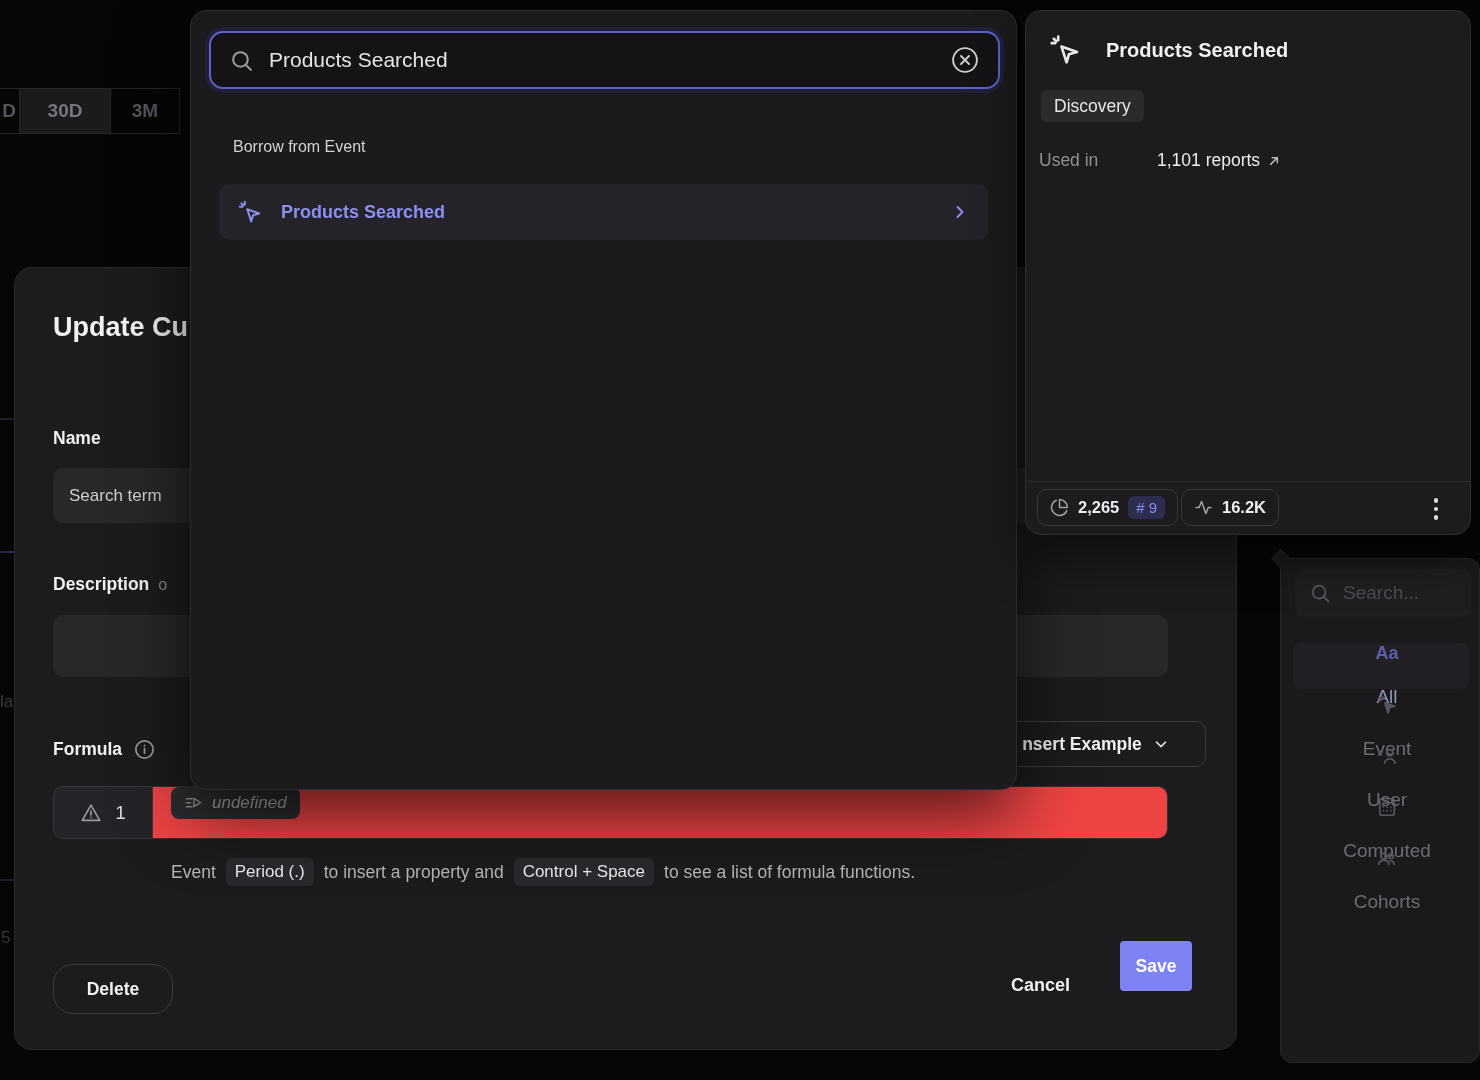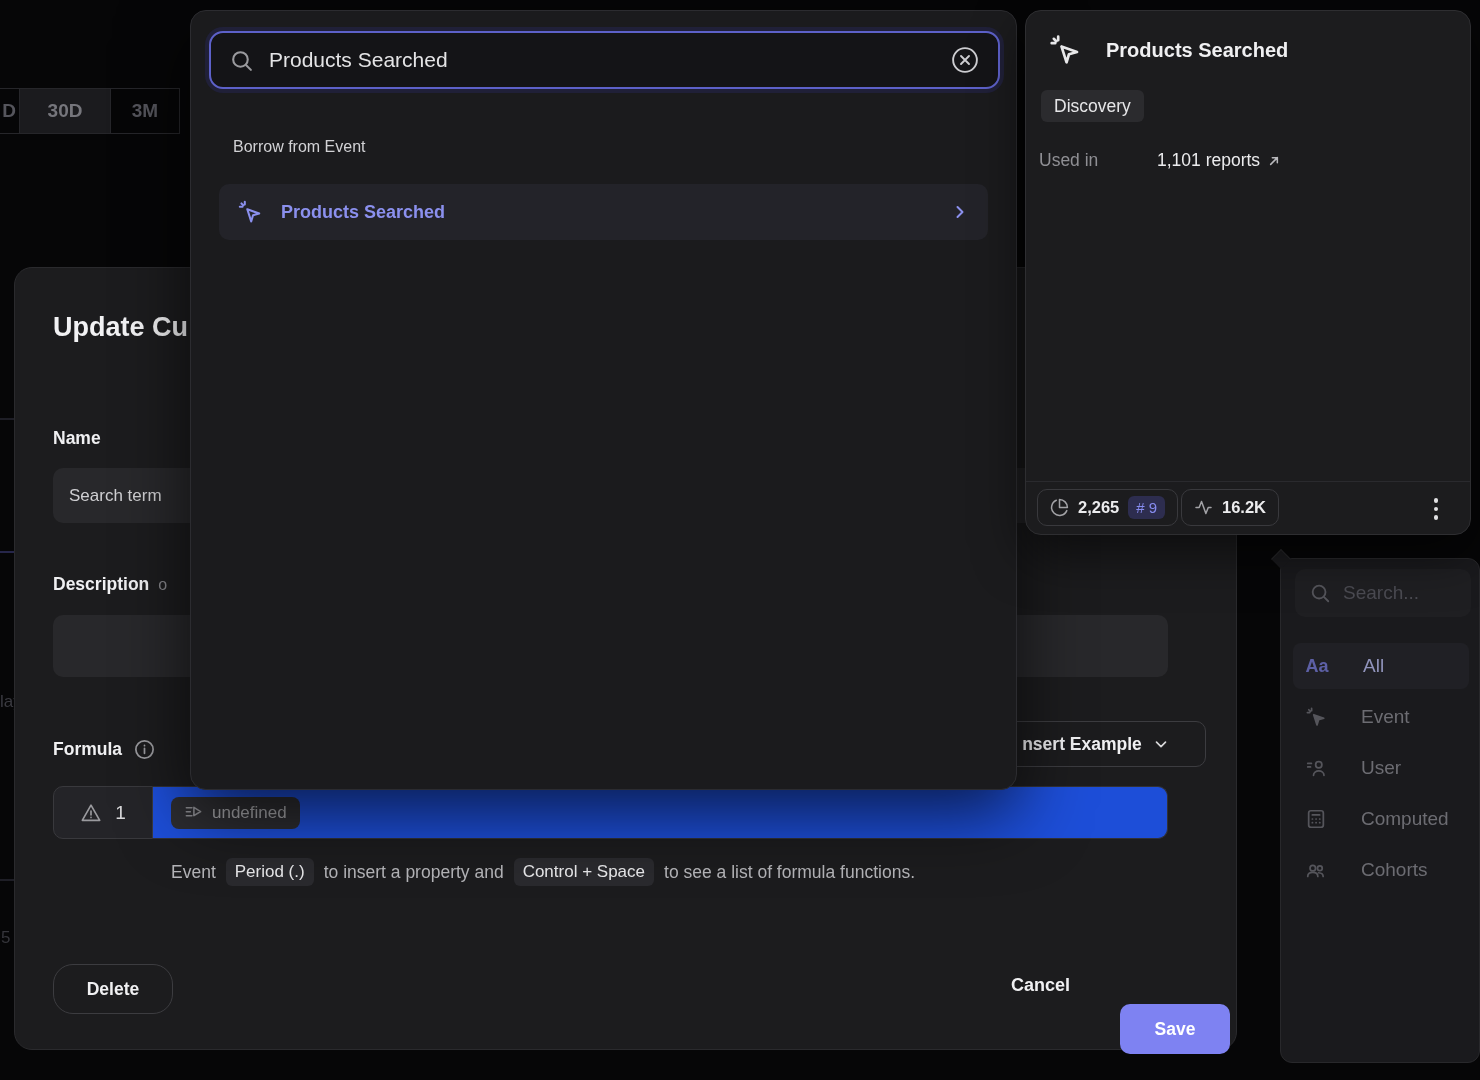--- a/index.html
+++ b/index.html
@@ -40,48 +40,48 @@
                border:none; border-radius:10px; resize:none; outline:none; }
   .insert-example { position:absolute; left:971px; top:453px; width:220px; height:46px; background:transparent;
                     border:1px solid #3c3c40; border-radius:10px; display:flex; align-items:center; justify-content:center;
                     gap:10px; color:#f0f0f2; font-size:17.5px; font-weight:600; cursor:pointer; font-family:inherit; }
   .insert-example .icon { color:#d8d8da; }
   .formula-row { position:absolute; left:38px; top:518px; display:flex; height:53px; }
   .formula-gutter { width:100px; background:#242428; border:1px solid #39393d; border-radius:10px 0 0 10px;
                     display:flex; align-items:center; justify-content:center; gap:13px; }
   .formula-gutter .icon { color:#9a9a9e; }
   .line-num { font-size:19px; color:#d8d8da; }
-  .formula-editor { width:1015px; background:#1d4ed8; border:1px solid #313135; border-left:none;
-                    border-radius:0 10px 10px 0; display:flex; align-items:center; padding-left:18px; }
+  .formula-editor { width:1015px; background:#ef4444; border:1px solid #313135; border-left:none;
+                    border-radius:0 10px 10px 0; display:flex; align-items:flex-start; padding-left:18px;font-style:italic; }
   .undef-chip { display:inline-flex; align-items:center; gap:9px; background:#2d2d31; border-radius:8px;
                 height:32px; padding:0 13px; color:#a6a6aa; font-size:17px; }
   .undef-chip .icon { color:#8d8d92; }
   .hint-row { position:absolute; left:156px; top:590px; display:flex; align-items:center; gap:10px;
               font-size:17.5px; color:#b5b5b9; white-space:nowrap; }
   .kbd { background:#2a2a2e; border-radius:6px; padding:4px 9px; color:#e9e9eb; font-size:17px; }
   .btn { font-family:inherit; cursor:pointer; border:none; background:transparent; }
   .btn-delete { position:absolute; left:38px; top:696px; width:120px; height:50px; border:1px solid #3c3c40;
                 border-radius:20px; color:#f0f0f2; font-size:17.5px; font-weight:600; }
   .btn-cancel { position:absolute; left:996px; top:707px; color:#f0f0f2; font-size:18px; font-weight:600; }
-  .btn-save { position:absolute; left:1105px; top:736px; width:110px; height:50px; background:#7e82f2;
-              border-radius:10px; color:#fff; font-size:17.5px; font-weight:600; }
+  .btn-save { position:absolute; left:1105px; top:673px; width:72px; height:50px; background:#7e82f2;
+              border-radius:4px; color:#fff; font-size:17.5px; font-weight:600; }
 
   
   .panel { position:absolute; left:1280px; top:558px; width:200px; height:505px; background:#1a1a1d;
            border:1px solid #28282b; border-radius:12px; z-index:8; }
   .panel-caret { position:absolute; left:-7px; top:-7px; width:14px; height:14px; background:#1a1a1d;
                  border-left:1px solid #28282b; border-top:1px solid #28282b; transform:rotate(45deg); }
   .panel-search { position:absolute; left:14px; top:10px; width:176px; height:48px; background:#1f1f22;
                   border-radius:10px; display:flex; align-items:center; gap:12px; padding:0 14px; }
   .panel-search .icon { color:#55555b; }
   .panel-search input { flex:1; min-width:0; background:transparent; border:none; outline:none;
                         font-family:inherit; font-size:19px; color:#8a8a90; }
   .panel-search input::placeholder { color:#4b4b52; }
   .panel-item { position:absolute; left:12px; width:176px; height:46px; border-radius:8px; display:flex;
-                align-items:center; gap:34px; padding-left:12px; font-size:19px; color:#6c6c72; cursor:pointer; }
+                align-items:center; gap:22px; padding-left:12px; font-size:19px; color:#6c6c72; cursor:pointer;flex-direction:column; }
   .panel-item .icon { color:#55555b; }
   .panel-item.selected { background:#202025; color:#9093bb; }
   .aa-glyph { font-size:18px; font-weight:600; color:#5d60a6; width:24px; text-align:center; }
 
   
   .overlay { position:absolute; left:190px; top:10px; width:827px; height:780px; background:#1b1b1d;
              border:1px solid #2c2c30; border-radius:16px; box-shadow:0 24px 70px rgba(0,0,0,.65); z-index:30; }
   .ov-search { position:absolute; left:18px; top:20px; width:791px; height:58px; background:#141417;
                border:2px solid #5d61c9; border-radius:14px; box-shadow:0 0 0 4px #202038;
                display:flex; align-items:center; padding:0 18px; gap:15px; }

